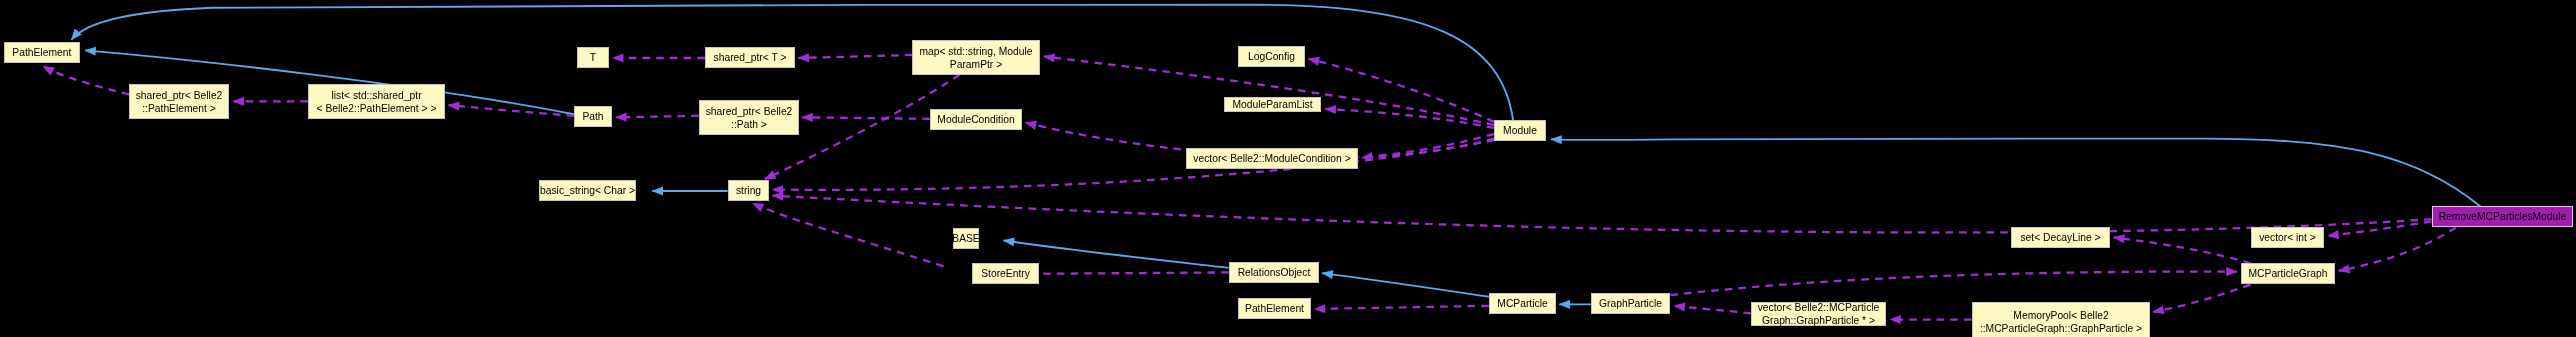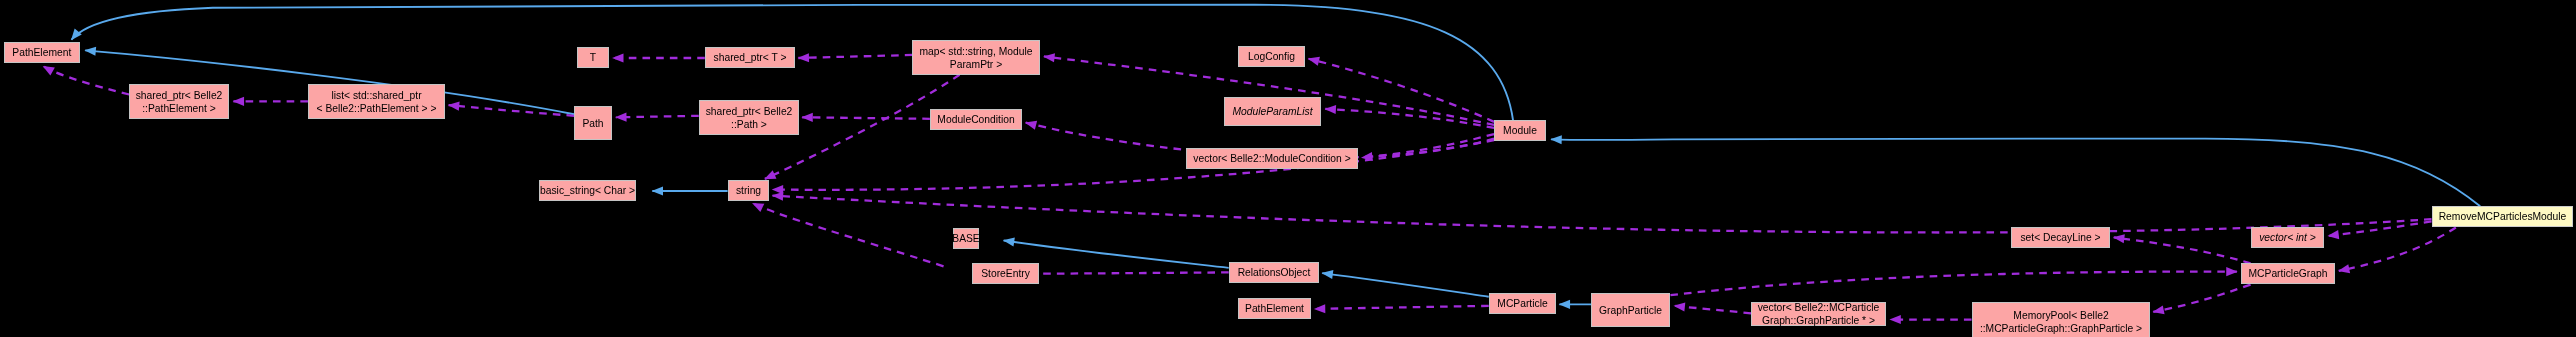--- a/index.html
+++ b/index.html
@@ -1,23 +1,23 @@
 <!DOCTYPE html>
 <html style="font-size:12px"><head>
 <meta charset="utf-8">
 <style>
   html,body{margin:0;padding:0;background:#000;}
   #canvas{position:relative;width:2576px;height:338px;background:#000;overflow:hidden;
           font-family:"Liberation Sans", sans-serif;}
   #edges{position:absolute;left:0;top:0;width:2576px;height:338px;}
   .node{position:absolute;display:flex;align-items:center;justify-content:center;
-        background:#fca5a5;border:1.5px solid #c4c4c4;box-sizing:border-box;
+        background:#fef9c3;border:1.5px solid #c4c4c4;box-sizing:border-box;
         color:#000;font-size:10.3px;line-height:13px;text-align:center;
         white-space:pre-line;cursor:pointer;z-index:2;}
-  .node.main{background:#fef9c3;border-color:#cccccc;}
+  .node.main{background:#a21caf;border-color:#cccccc;}
 </style>
 </head>
 <body>
 
 <div id="canvas">
   <svg id="edges" viewBox="0 0 3388 444" xmlns="http://www.w3.org/2000/svg">
       <defs>
         <marker id="arrow-inherits" markerUnits="userSpaceOnUse" markerWidth="18" markerHeight="14" refX="15" refY="7" orient="auto">
           <path d="M1,1 L16,7 L1,13 Z" fill="#59a9ec"></path>
         </marker>
@@ -59,41 +59,41 @@
       <path d="M1958,402 L1729,406" fill="none" stroke="#a12cdb" stroke-width="3" stroke-dasharray="10,8" marker-end="url(#arrow-uses)"></path>
     </svg>
   <div id="nodes">
       <div class="node" style="left: 3.8px; top: 42px; width: 76px; height: 21px;">PathElement</div>
       <div class="node" style="left: 129px; top: 84px; width: 100px; height: 35px;">shared_ptr&lt; Belle2
 ::PathElement &gt;</div>
       <div class="node" style="left: 308px; top: 84px; width: 137px; height: 35px;">list&lt; std::shared_ptr
 &lt; Belle2::PathElement &gt; &gt;</div>
       <div class="node" style="left: 577px; top: 47px; width: 32px; height: 21px;">T</div>
       <div class="node" style="left: 705px; top: 47px; width: 90px; height: 21px;">shared_ptr&lt; T &gt;</div>
-      <div class="node" style="left: 574px; top: 106px; width: 38px; height: 34px;">Path</div>
+      <div class="node" style="left: 574px; top: 106px; width: 38px; height: 21px;">Path</div>
       <div class="node" style="left: 699px; top: 100px; width: 100px; height: 35px;">shared_ptr&lt; Belle2
 ::Path &gt;</div>
       <div class="node" style="left: 912px; top: 40px; width: 128px; height: 35px;">map&lt; std::string, Module
 ParamPtr &gt;</div>
       <div class="node" style="left: 930px; top: 109px; width: 92px; height: 21px;">ModuleCondition</div>
       <div class="node" style="left: 539px; top: 180px; width: 97px; height: 21px;">basic_string&lt; Char &gt;</div>
       <div class="node" style="left: 728px; top: 180px; width: 41px; height: 21px;">string</div>
       <div class="node" style="left: 1238px; top: 46px; width: 67px; height: 21px;">LogConfig</div>
-      <div class="node" style="left: 1224px; top: 97px; width: 97px; height: 29px; font-style: italic;">ModuleParamList</div>
+      <div class="node" style="left: 1224px; top: 97px; width: 97px; height: 15px;">ModuleParamList</div>
       <div class="node" style="left: 1186px; top: 148px; width: 172px; height: 21px;">vector&lt; Belle2::ModuleCondition &gt;</div>
       <div class="node" style="left: 1494px; top: 120px; width: 52px; height: 21px;">Module</div>
       <div class="node" style="left: 953px; top: 228px; width: 26px; height: 21px;">BASE</div>
       <div class="node" style="left: 944px; top: 263px; width: 67px; height: 21px; margin-left: 28px;">StoreEntry</div>
       <div class="node" style="left: 1229px; top: 262px; width: 90px; height: 21px;">RelationsObject</div>
       <div class="node" style="left: 1238px; top: 298px; width: 73px; height: 21px;">PathElement</div>
       <div class="node" style="left: 1489px; top: 293px; width: 67px; height: 21px;">MCParticle</div>
-      <div class="node" style="left: 1591px; top: 293px; width: 79px; height: 34px;">GraphParticle</div>
+      <div class="node" style="left: 1591px; top: 293px; width: 79px; height: 21px;">GraphParticle</div>
       <div class="node" style="left: 1751px; top: 302px; width: 135px; height: 24px;">vector&lt; Belle2::MCParticle
 Graph::GraphParticle * &gt;</div>
       <div class="node" style="left: 1972px; top: 302px; width: 178px; height: 40px;">MemoryPool&lt; Belle2
 ::MCParticleGraph::GraphParticle &gt;</div>
       <div class="node" style="left: 2011px; top: 227px; width: 99px; height: 21px;">set&lt; DecayLine &gt;</div>
-      <div class="node" style="left: 2251px; top: 227px; width: 73px; height: 21px; font-style: italic;">vector&lt; int &gt;</div>
+      <div class="node" style="left: 2251px; top: 227px; width: 73px; height: 21px;">vector&lt; int &gt;</div>
       <div class="node" style="left: 2241px; top: 263px; width: 94px; height: 21px;">MCParticleGraph</div>
       <div class="node main" style="left: 2432px; top: 206px; width: 141px; height: 21px;">RemoveMCParticlesModule</div>
     </div>
 </div>
 
 
 </body></html>

